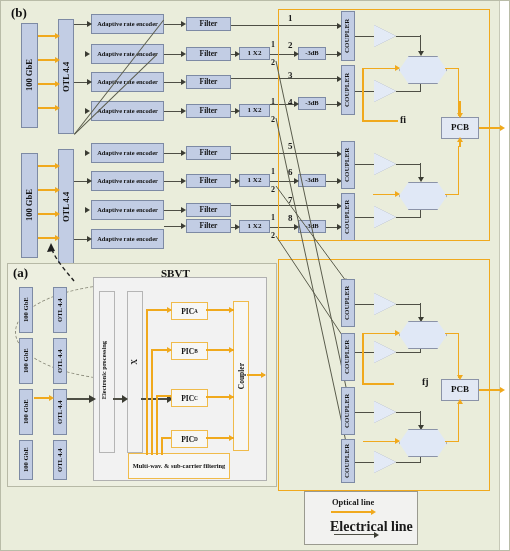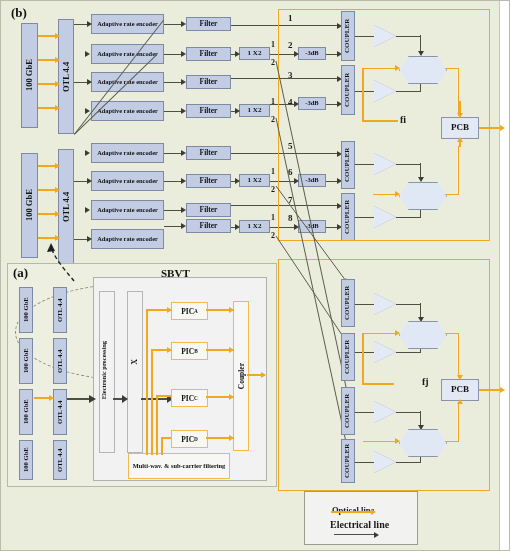--- a/index.html
+++ b/index.html
@@ -417,20 +417,20 @@
   <div class="op" style="left:456.5px;top:331.5px;width:1.5px;height:45px;"></div>
   <div class="blk" style="left:440px;top:378px;width:38px;height:22px;background:#e2e8f4;border-color:#8b93a8;font-size:9px;">PCB</div>
   <div class="ar ar-d-o" style="left:456px;top:374px;"></div>
   <div class="op" style="left:444px;top:439.5px;width:14px;height:1.5px;"></div>
   <div class="op" style="left:456.5px;top:402px;width:1.5px;height:38px;"></div>
   <div class="ar ar-u-o" style="left:456px;top:398px;"></div>
   <div class="op" style="left:478px;top:388px;width:24px;height:1.5px;"></div>
   <div class="ar ar-r-o" style="left:499px;top:385.5px;"></div>
 
   <div class="legend" style="left:303px;top:490px;width:112px;height:52px;"></div>
-  <div class="lbl" style="left:331px;top:496px;font-size:8.5px;margin-top:8px;">Optical line</div>
+  <div class="lbl" style="left:331px;top:496px;font-size:8.5px;">Optical line</div>
   <div class="op" style="left:330px;top:510px;width:42px;height:1.5px;"></div>
   <div class="ar ar-r-o" style="left:370px;top:507.5px;"></div>
-  <div class="lbl" style="left:329px;top:518px;font-size:10px;">Electrical line</div>
+  <div class="lbl" style="left:329px;top:518px;font-size:14px;">Electrical line</div>
   <div class="el" style="left:333px;top:533px;width:42px;height:1.2px;"></div>
   <div class="ar ar-r" style="left:373px;top:530.5px;"></div>
 
 </div>
 
 </body></html>

